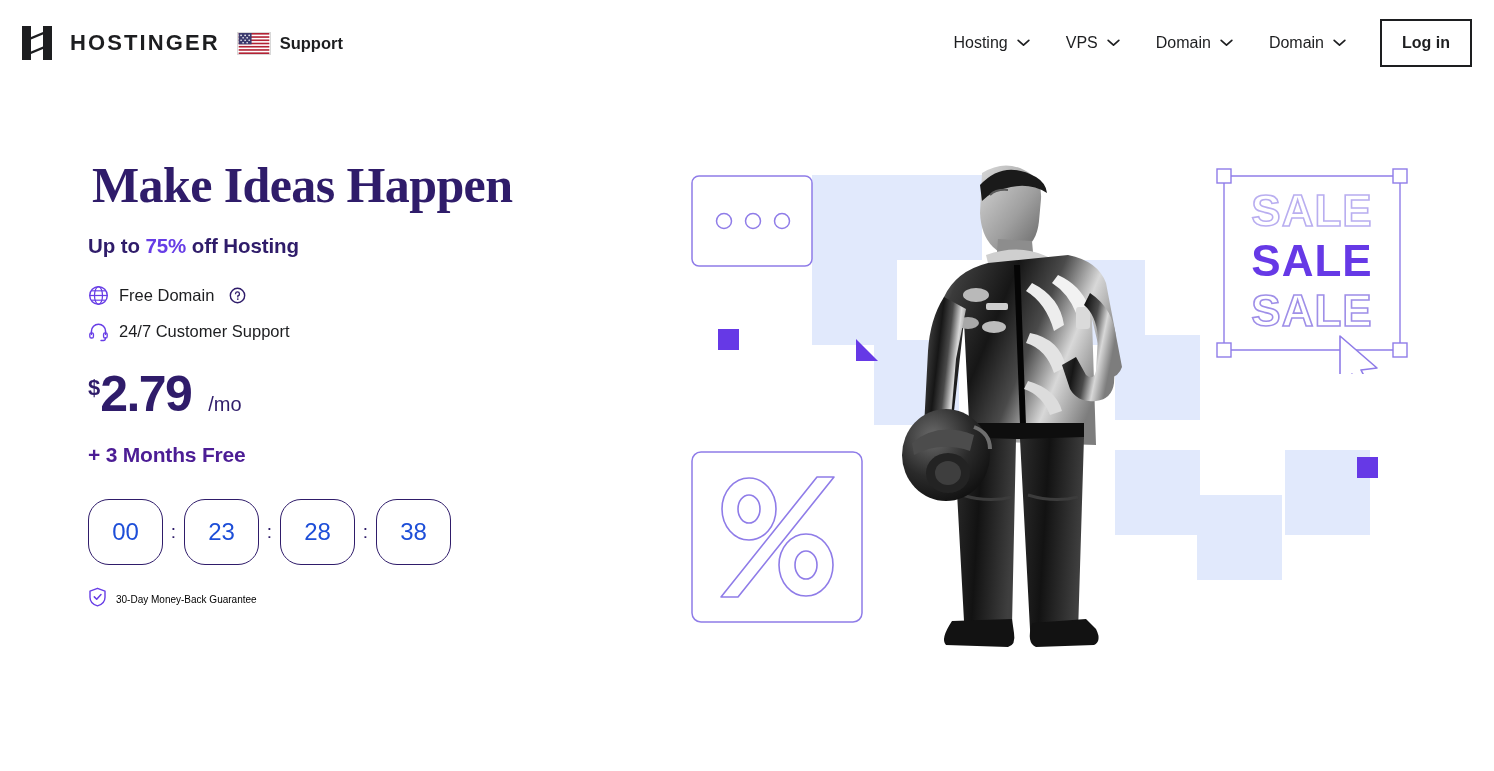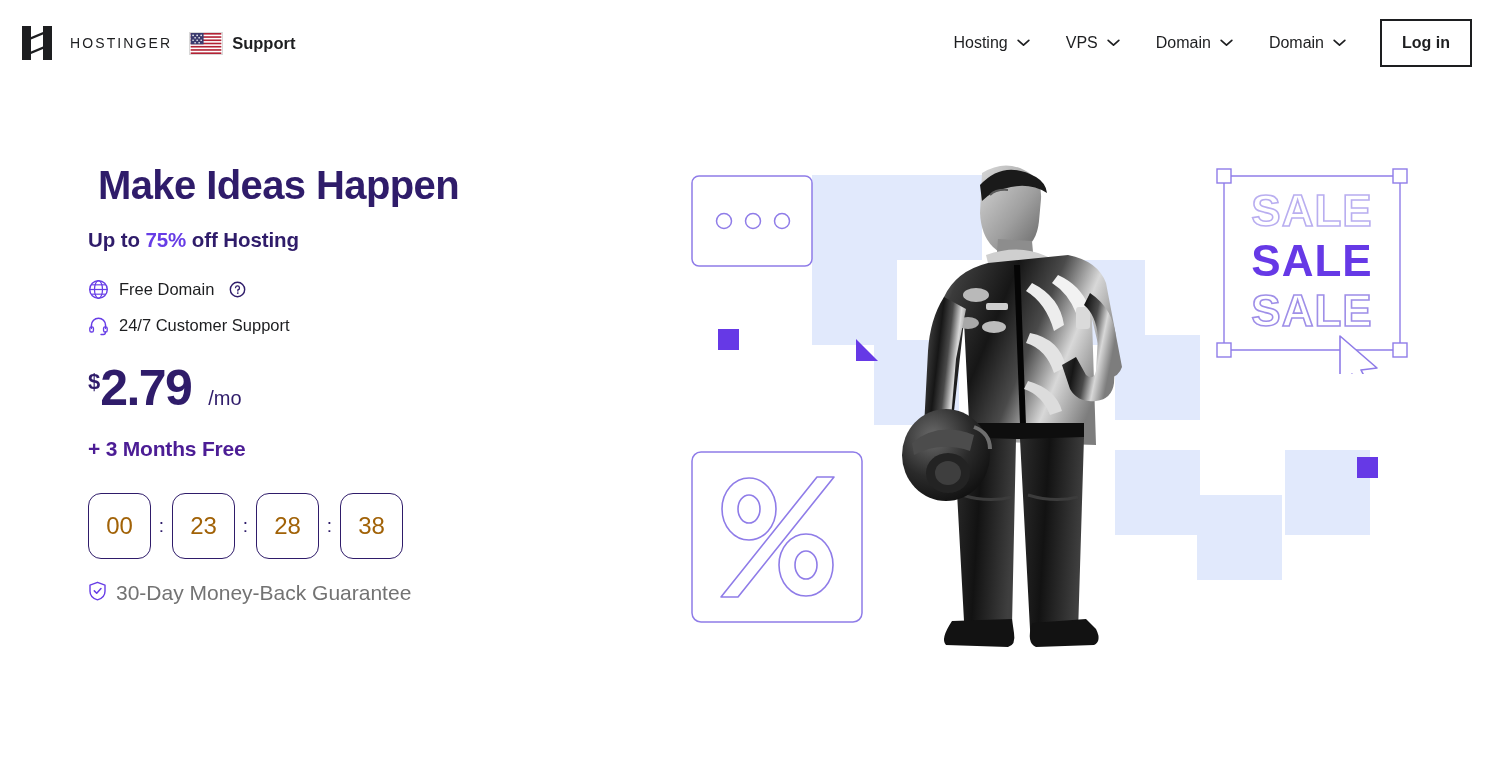--- a/index.html
+++ b/index.html
@@ -18,21 +18,21 @@
     position: absolute; top: 0; left: 0;
     width: 1494px; height: 86px;
     display: flex; align-items: center;
   }
   .brand-group {
     display: flex; align-items: center;
     margin-left: 22px; gap: 18px;
   }
   .logo-mark { width: 30px; height: 34px; display: block; }
   .logo-word {
-    font-size: 14px; font-weight: normal; letter-spacing: 2.1px;
+    font-size: 22px; font-weight: bold; letter-spacing: 2.1px;
     color: #1d1e20; line-height: 1;
   }
   .lang-group { display: flex; align-items: center; gap: 9px; margin-left: 17px; cursor: pointer; }
   .flag { width: 34px; height: 23px; display: block; border: 1px solid #d8d8d8; }
   .lang-label { font-size: 16.5px; font-weight: bold; color: #1d1e20; }
 
   .nav { margin-left: auto; display: flex; align-items: center; gap: 0; margin-right: 22px; }
   .nav-item {
     display: flex; align-items: center; gap: 9px;
     font-size: 16px; color: #1d1e20; font-weight: normal;
@@ -45,22 +45,22 @@
     background: #fff; color: #1d1e20;
     font-size: 16px; font-weight: bold;
     padding: 0 20px; height: 48px;
     display: flex; align-items: center; justify-content: center;
     cursor: pointer; font-family: "Liberation Sans", sans-serif;
   }
 
   
   .hero-left { position: absolute; left: 88px; top: 152px; width: 520px; }
   .headline {
-    font-size: 40px; font-weight: bold; color: #2f1c6a;
-    margin: 10px; letter-spacing: -0.6px; line-height: 1.16;
+    font-size: 50px; font-weight: bold; color: #2f1c6a;
+    margin: 4px; letter-spacing: -0.6px; line-height: 1.16; font-family: Liberation Serif, serif;
   }
   .subhead {
     font-size: 20.5px; font-weight: bold; color: #2f1c6a;
     margin: 20px 0 0 0; letter-spacing: -0.1px;
   }
   .subhead .pct { color: #673de6; }
 
   .features { margin-top: 25px; }
   .feature-row {
     display: flex; align-items: center; gap: 10px;
@@ -78,35 +78,35 @@
   .amount { font-size: 50px; font-weight: bold; letter-spacing: -1.6px; line-height: 1; text-align: center; }
   .per { font-size: 20px; color: #2f1c6a; margin-left: 17px; }
   .months-free {
     font-size: 21px; font-weight: bold; color: #4c1d95;
     margin-top: 24px; letter-spacing: -0.2px;
   }
 
   
   .timer { display: flex; align-items: center; margin-top: 32px; }
   .tbox {
-    width: 63px; height: 66px; border: 1.6px solid #2f1c6a;
-    border-radius: 13px; display: flex; align-items: center; justify-content: center;
-    font-size: 24px; color: #a16207; font-weight: normal; background: #fff;
+    width: 75px; height: 66px; border: 1.6px solid #2f1c6a;
+    border-radius: 21px; display: flex; align-items: center; justify-content: center;
+    font-size: 24px; color: #1d4ed8; font-weight: normal; background: #fff;
   }
   .tsep { width: 21px; text-align: center; color: #2f1c6a; font-size: 19px; }
 
   
   .cta {
     margin-top: 28px; width: 315px; height: 48px;
     background: #673de6; color: #fff; border: none; border-radius: 8px;
     font-size: 16.5px; font-weight: bold; cursor: pointer;
     font-family: "Liberation Sans", sans-serif; letter-spacing: -0.1px;
   }
   .guarantee { display: flex; align-items: center; gap: 9px; margin-top: 22px; }
-  .guarantee-label { font-size: 21px; color: #737373; }
+  .guarantee-label { font-size: 10px; color: #000000; }
 
   
   .art { position: absolute; left: 660px; top: 120px; width: 800px; height: 560px; }
   .art > * { position: absolute; }
   .sq-light { background: #e1e9fc; }
   .sq-solid { background: #6639e6; }
 </style>
 </head>
 <body>
 

